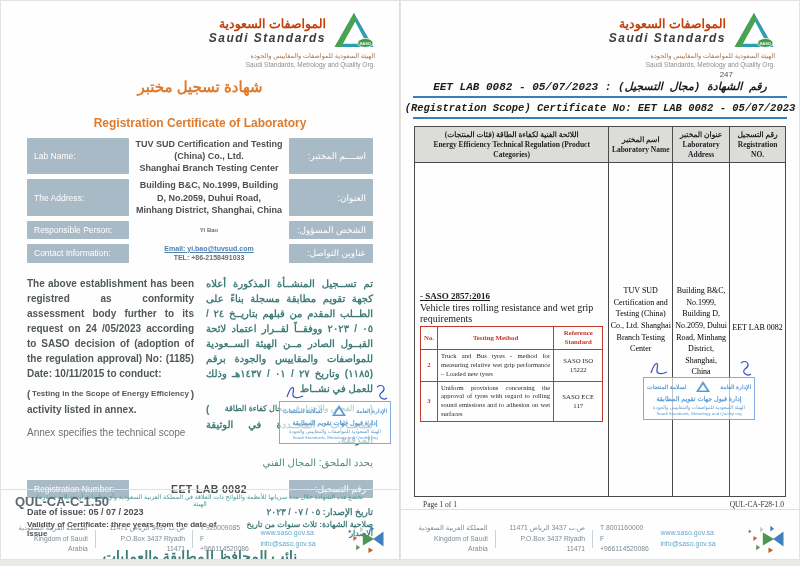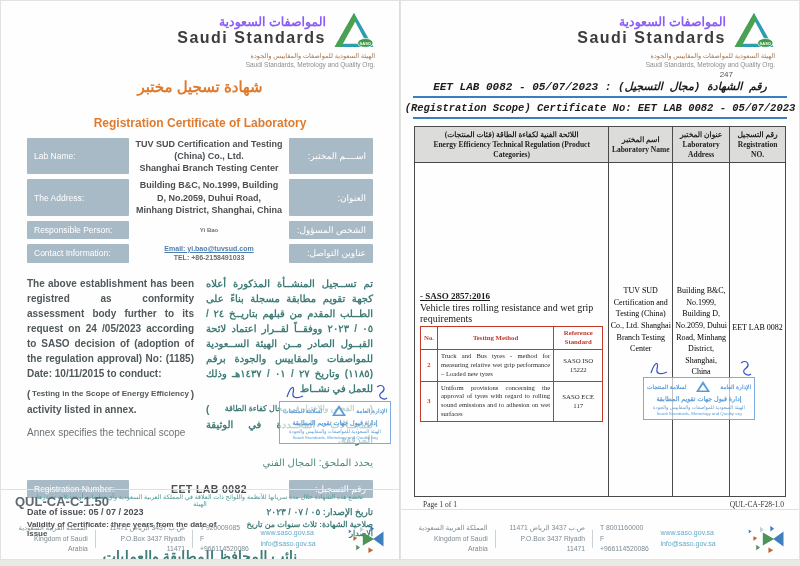--- a/index.html
+++ b/index.html
@@ -6,22 +6,22 @@
   html,body { width:800px; height:566px; font-family:"Liberation Sans", sans-serif; }
   body { background:#e9e9e6; overflow:hidden; }
   .spread { display:flex; width:800px; height:566px; }
   .page { position:relative; width:400px; height:560px; background:#fefefe; border:1px solid #e2e2df; overflow:hidden; }
   .page.left { border-right:1px solid #ddddda; }
 
   
   .brand-wrap { display:flex; flex-direction:column; align-items:flex-end; padding:10px 24px 0 0; }
   .brand-row { display:flex; align-items:center; gap:7px; }
   .brand-names { text-align:right; }
-  .brand-ar { font-size:12.5px; font-weight:bold; color:#8b5cf6; }
-  .brand-en { font-size:16px; font-weight:bold; color:#3c3c3c; letter-spacing:1.5px; }
+  .brand-ar { font-size:12.5px; font-weight:bold; color:#c2410c; }
+  .brand-en { font-size:12px; font-weight:bold; color:#3c3c3c; letter-spacing:1.5px;font-style:italic; }
   .org-ar { font-size:6.5px; color:#a8764b; margin-top:3px; }
   .org-en { font-size:6.5px; color:#8d8d8d; margin-top:1px; }
 
   
   .titles { text-align:center; margin-top:10px; }
   .title-ar { font-size:15px; font-weight:bold; color:#df7b2e; }
   .title-en { font-size:12px; font-weight:bold; color:#df7b2e; margin-top:20px; }
 
   .info { padding:8px 26px 0 26px; }
   .irow { display:flex; gap:6px; margin-bottom:5px; align-items:stretch; }

